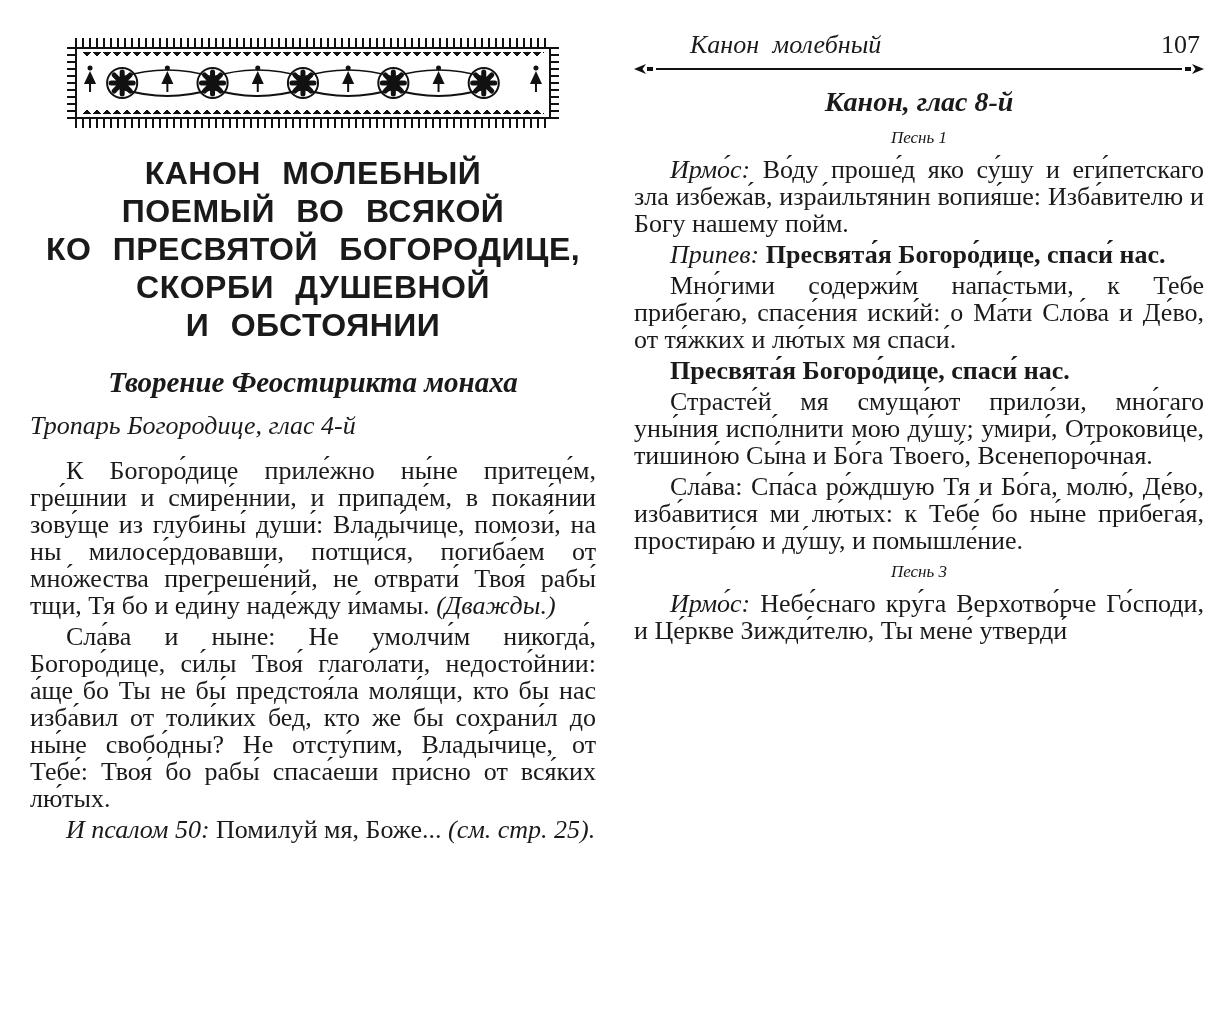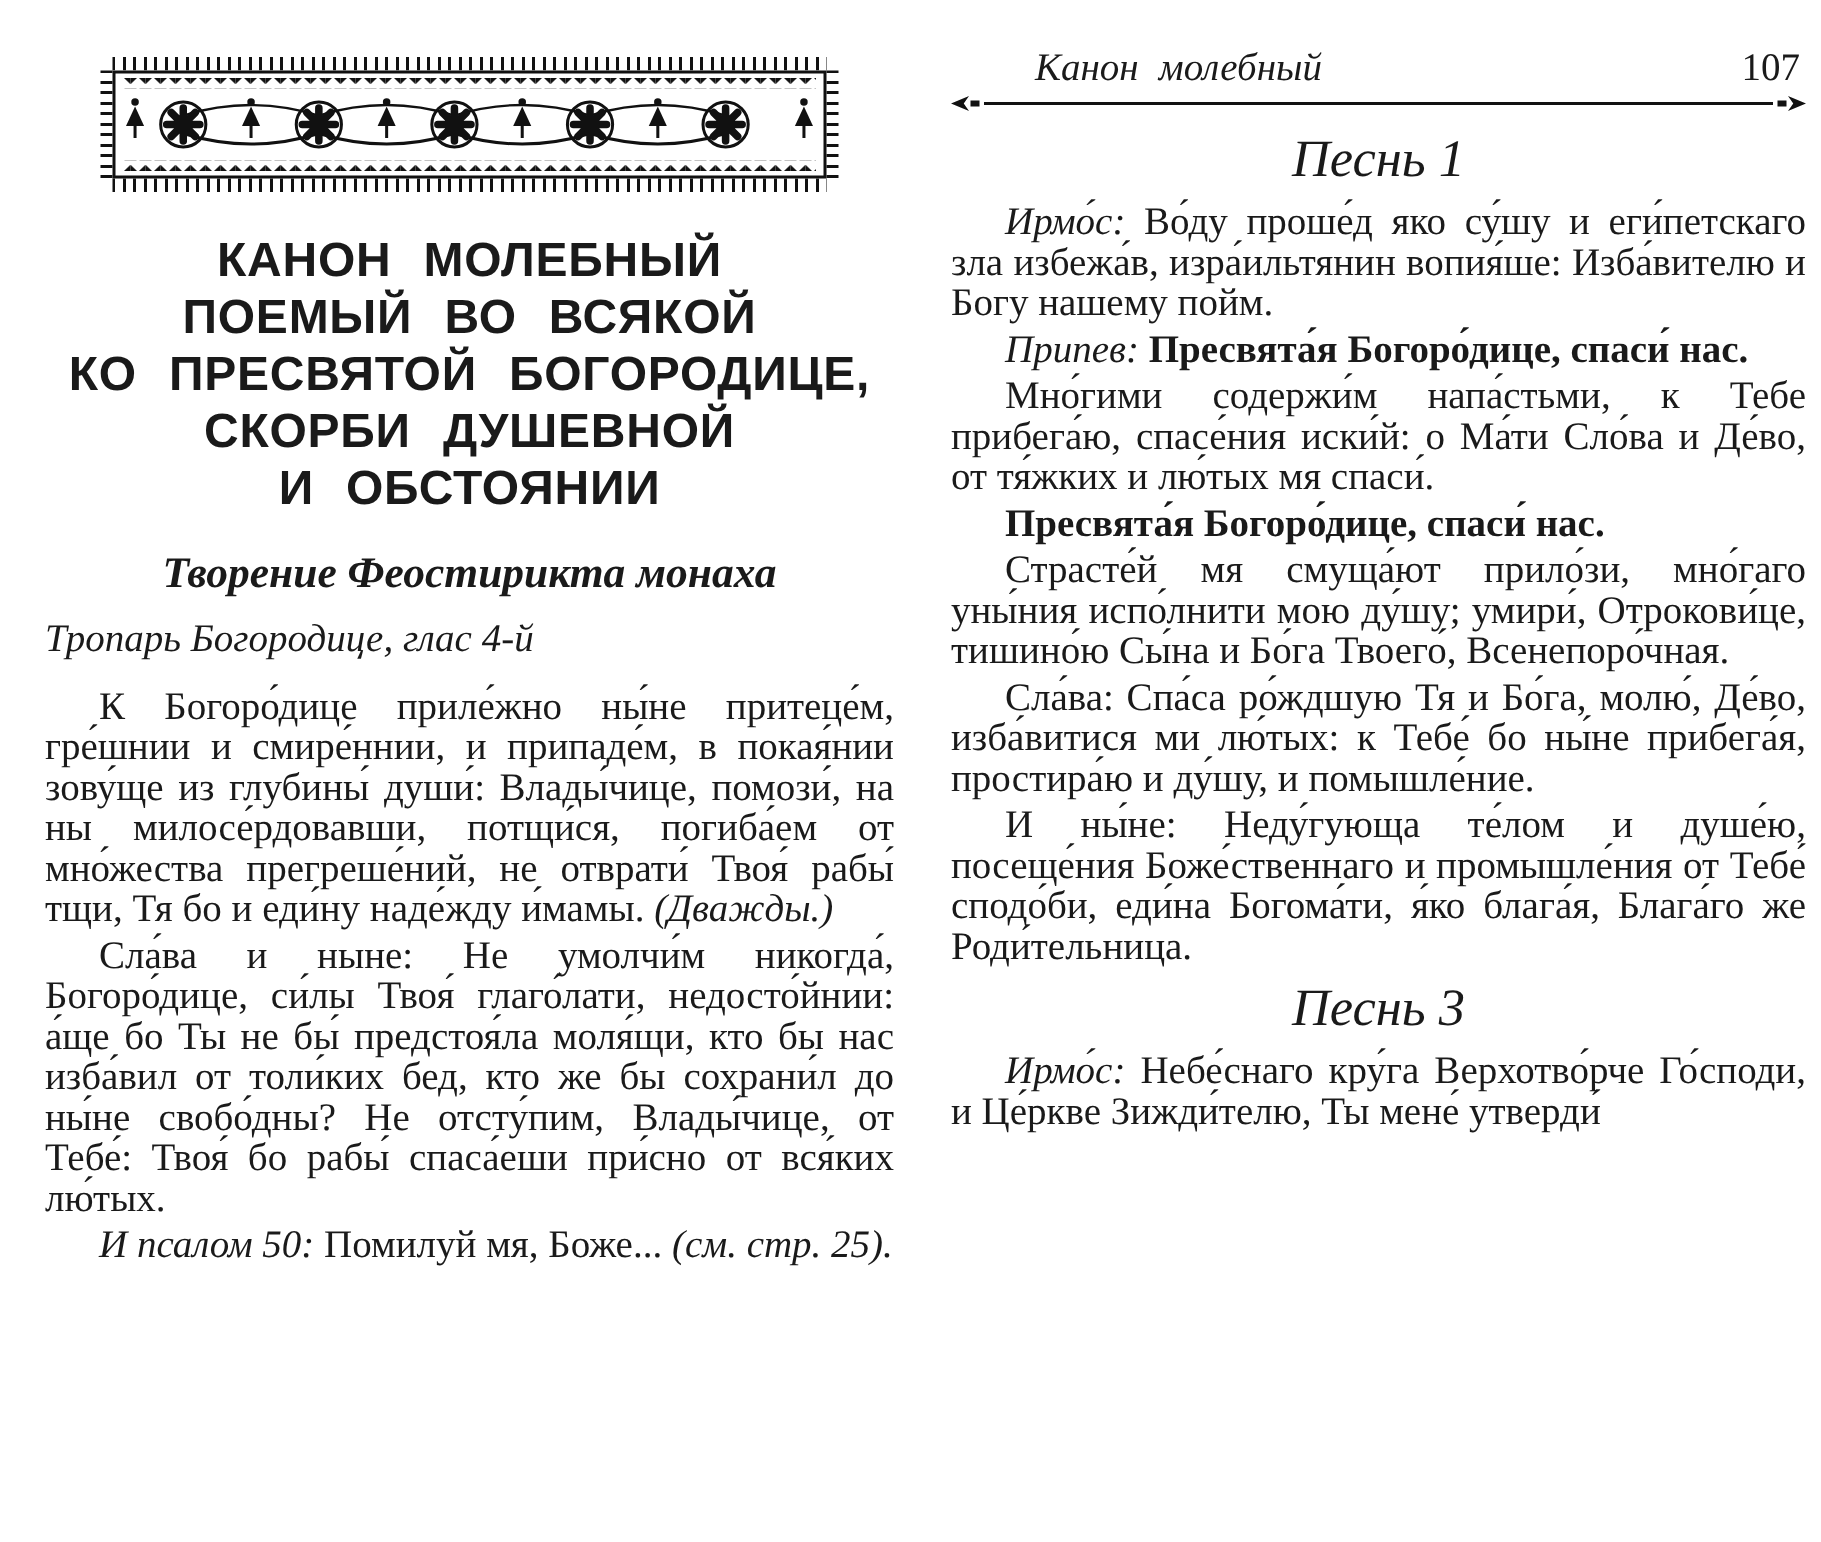--- a/index.html
+++ b/index.html
@@ -44,21 +44,21 @@
   .b{font-weight:bold;}
 
   
   .runhead{display:flex;align-items:baseline;font-size:26px;margin:4px 0 2px 0;}
   .runtitle{font-style:italic;word-spacing:7px;padding-left:56px;flex:1;}
   .pagenum{text-align:left;padding-right:4px;}
   .divider{display:flex;align-items:center;height:14px;margin:2px 0 10px 0;}
   .divider .line{flex:1;height:2px;background:#111;}
   .divider svg{flex:0 0 auto;display:block;}
   .canon-head{font-weight:bold;font-style:italic;font-size:28px;text-align:center;margin:10px 0 10px 0;}
-  .song-head{font-style:italic;font-size:35px;text-align:center;margin:8px 0 8px 0;}
+  .song-head{font-style:italic;font-size:17px;text-align:center;margin:8px 0 8px 0;}
 </style>
 </head>
 <body>
 
 <div class="page page-left">
 
   <div class="orn">
     <div class="fringe"></div>
     <div class="fringe side l"></div>
     <div class="fringe side r"></div>
@@ -126,33 +126,33 @@
       <path d="M0 6 L12 1 L8.5 6 L12 11 Z" fill="#111"></path>
       <rect x="13" y="4" width="6" height="4" fill="#111"></rect>
     </svg>
     <div class="line"></div>
     <svg width="22" height="12" viewBox="0 0 22 12" style="transform:scaleX(-1)">
       <path d="M0 6 L12 1 L8.5 6 L12 11 Z" fill="#111"></path>
       <rect x="13" y="4" width="6" height="4" fill="#111"></rect>
     </svg>
   </div>
 
+  <div class="canon-head">Канон, глас 8-й</div>
   <div class="song-head">Песнь 1</div>
 
   <p class="body"><span class="it">Ирмо́с:</span><span> Во́ду проше́д яко су́шу и еги́петскаго зла избежа́в, изра́ильтянин вопия́ше: Изба́вителю и Богу нашему пойм.</span></p>
 
   <p class="body"><span class="it">Припев:</span><span class="b"> Пресвята́я Богоро́дице, спаси́ нас.</span></p>
 
   <p class="body">Мно́гими содержи́м напа́стьми, к Тебе прибега́ю, спасе́ния иски́й: о Ма́ти Сло́ва и Де́во, от тя́жких и лю́тых мя спаси́.</p>
 
   <p class="body b">Пресвята́я Богоро́дице, спаси́ нас.</p>
 
   <p class="body">Страсте́й мя смуща́ют прило́зи, мно́гаго уны́ния испо́лнити мою ду́шу; умири́, Отрокови́це, тишино́ю Сы́на и Бо́га Твоего́, Всенепоро́чная.</p>
 
   <p class="body">Сла́ва: Спа́са ро́ждшую Тя и Бо́га, молю́, Де́во, изба́витися ми лю́тых: к Тебе́ бо ны́не прибега́я, простира́ю и ду́шу, и помышле́ние.</p>
 
-  <p class="body">И ны́не: Неду́гующа те́лом и душе́ю, посеще́ния Боже́ственнаго и промышле́ния от Тебе́ сподо́би, еди́на Богома́ти, я́ко блага́я, Блага́го же Роди́тельница.</p>
 
   <div class="song-head">Песнь 3</div>
 
   <p class="body"><span class="it">Ирмо́с:</span><span> Небе́снаго кру́га Верхотво́рче Го́споди, и Це́ркве Зижди́телю, Ты мене́ утверди́</span></p>
 
 </div>
 
 </body></html>

